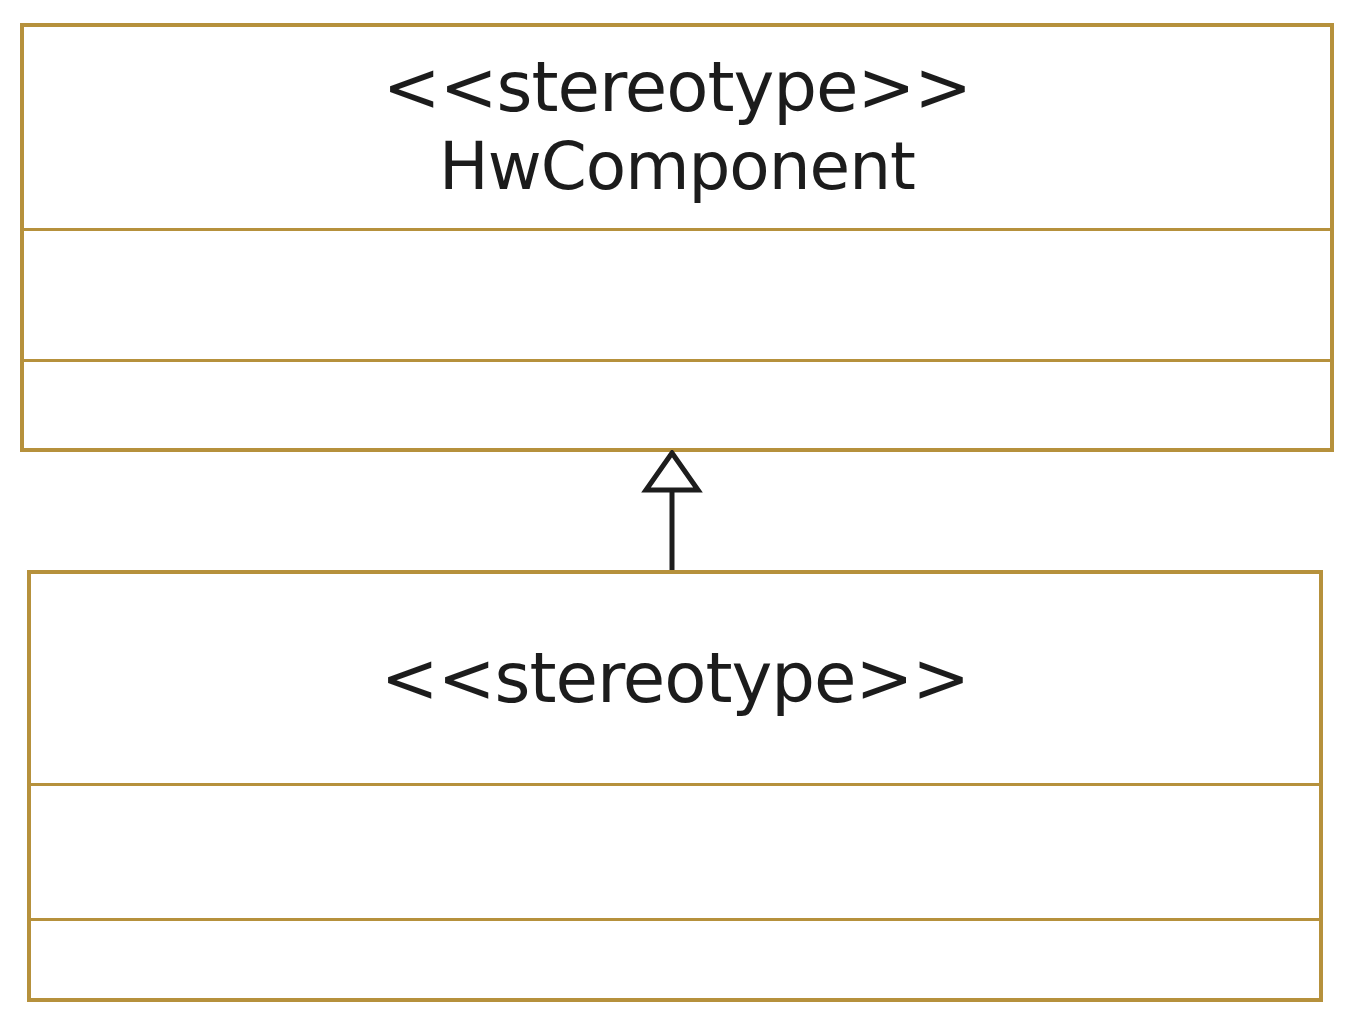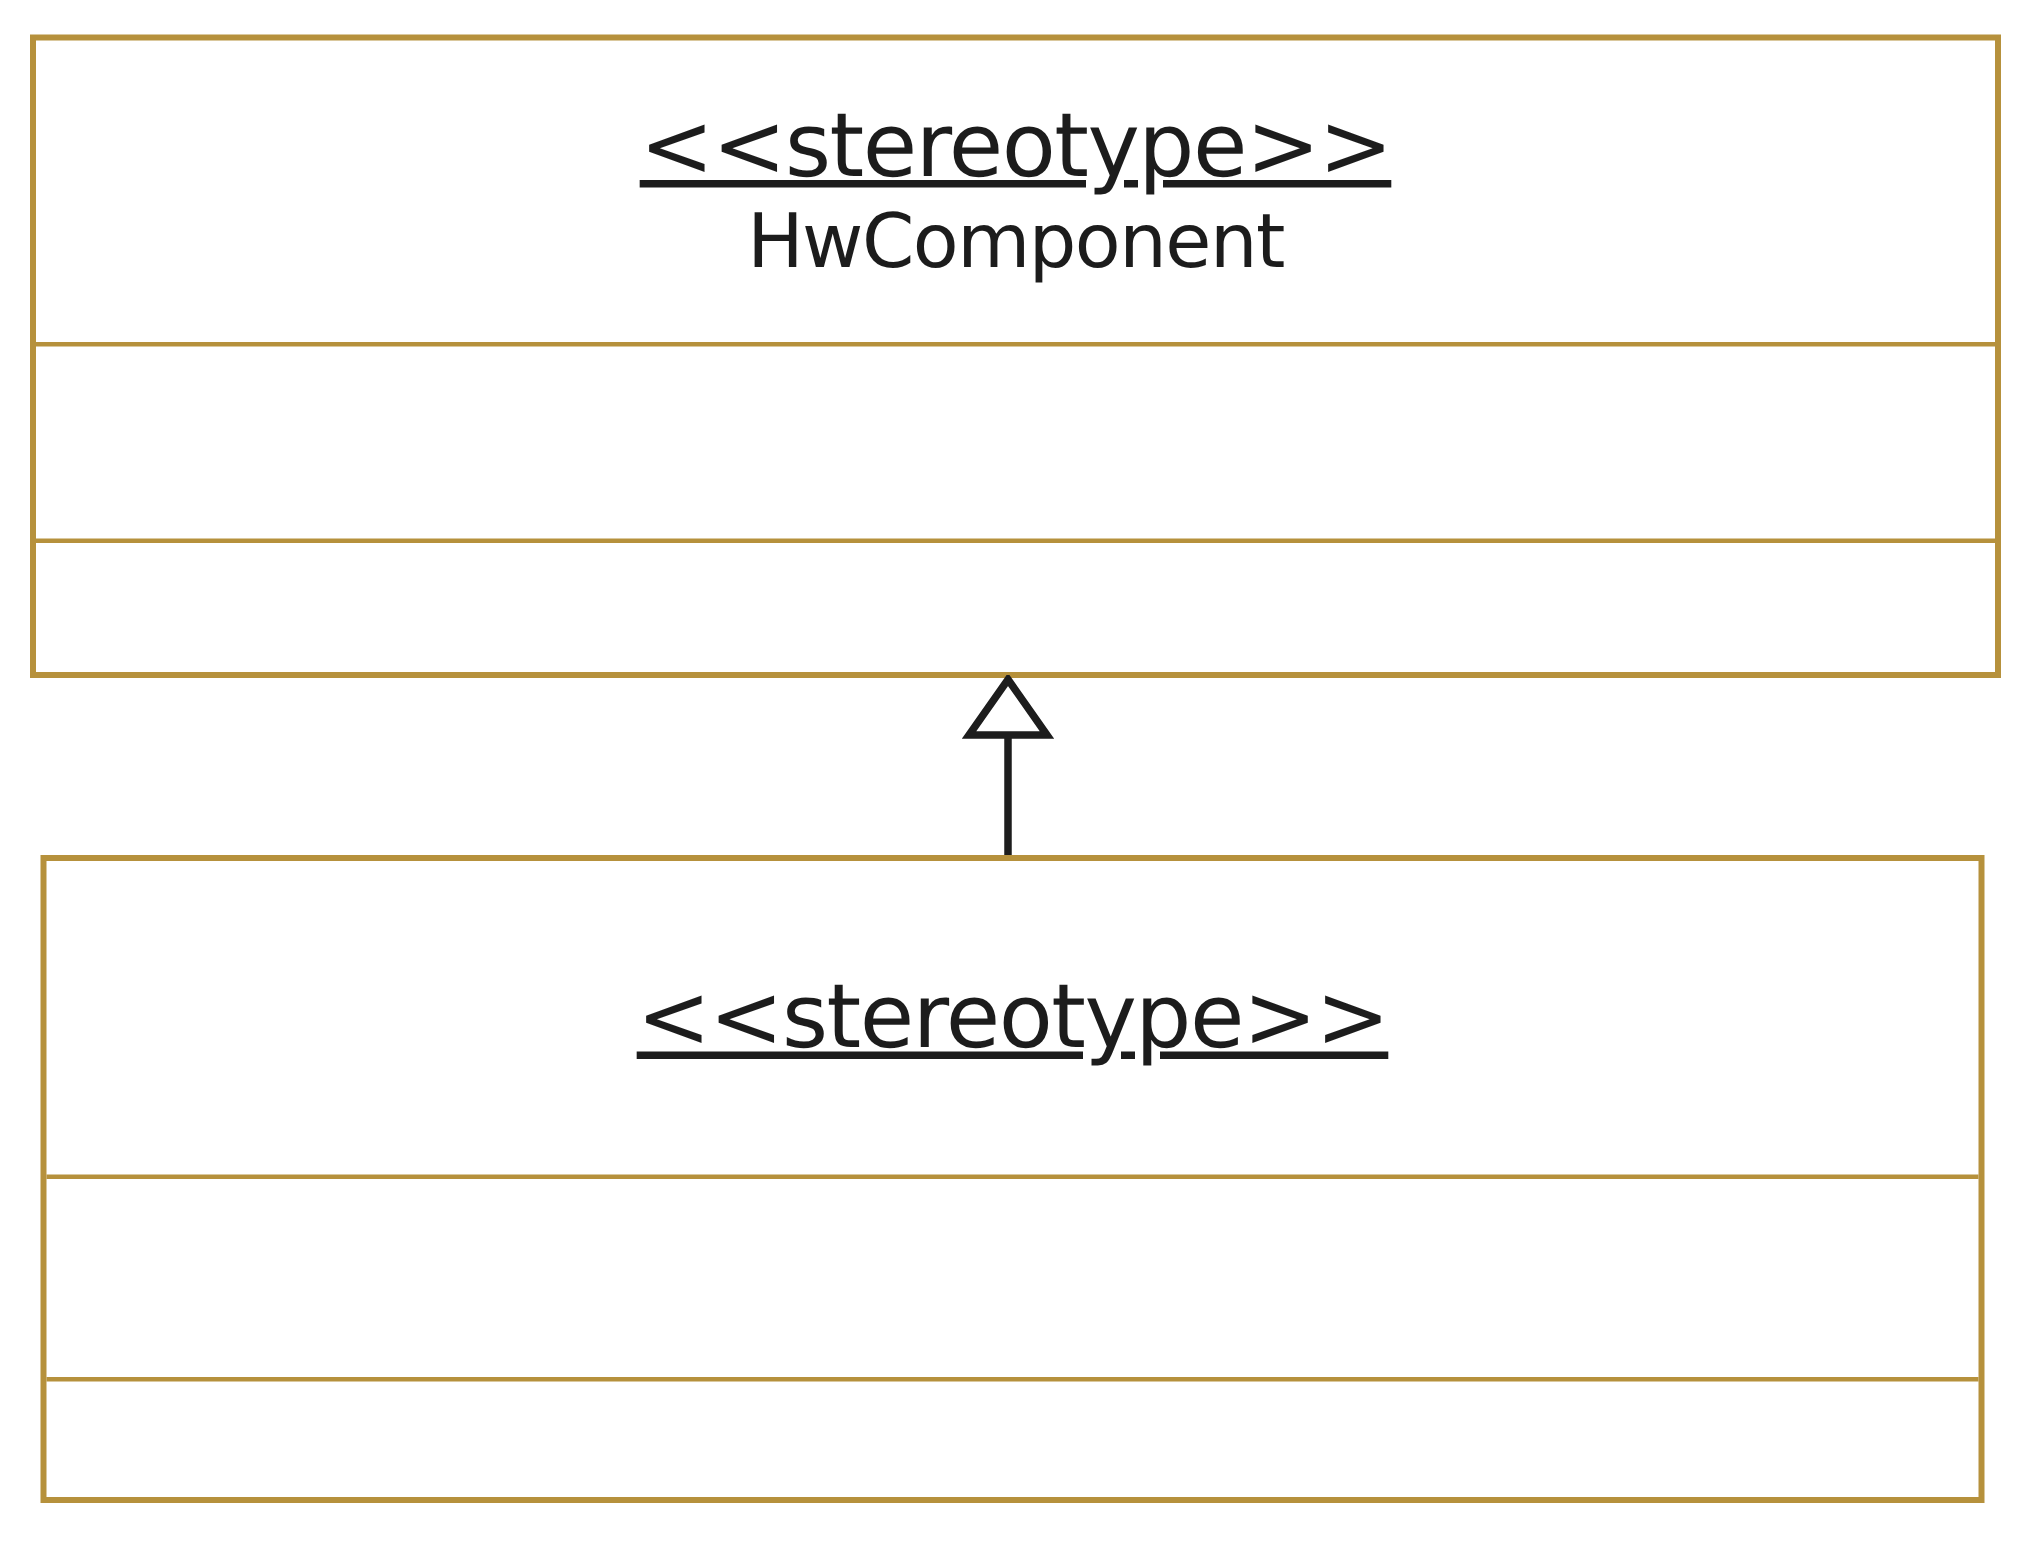--- a/index.html
+++ b/index.html
@@ -53,29 +53,28 @@
     justify-content: center;
     text-align: center;
   }
   .box-top .compartment.name { height: 204px; }
   .box-top .compartment.attrs { height: 131px; border-bottom: 3px solid var(--border-gold); }
   .box-top .compartment.ops { flex: 1; }
   .box-bottom .compartment.name { height: 212px; }
   .box-bottom .compartment.attrs { height: 135px; border-bottom: 3px solid var(--border-gold); }
   .box-bottom .compartment.ops { flex: 1; }
   .stereotype-label {
-    font-size: 59px;
+    font-size: 69px;
     line-height: 1.12;
     color: var(--text-color);
     letter-spacing: -1px;
     white-space: nowrap;
-    text-decoration: underline;
   }
   .class-name {
-    font-size: 50px;
+    font-size: 66px;
     line-height: 1.2;
     color: var(--text-color);
     letter-spacing: -1px;
     white-space: nowrap;
   }
   .gen-arrow {
     position: absolute;
     left: 617px;
     top: 450px;
   }

